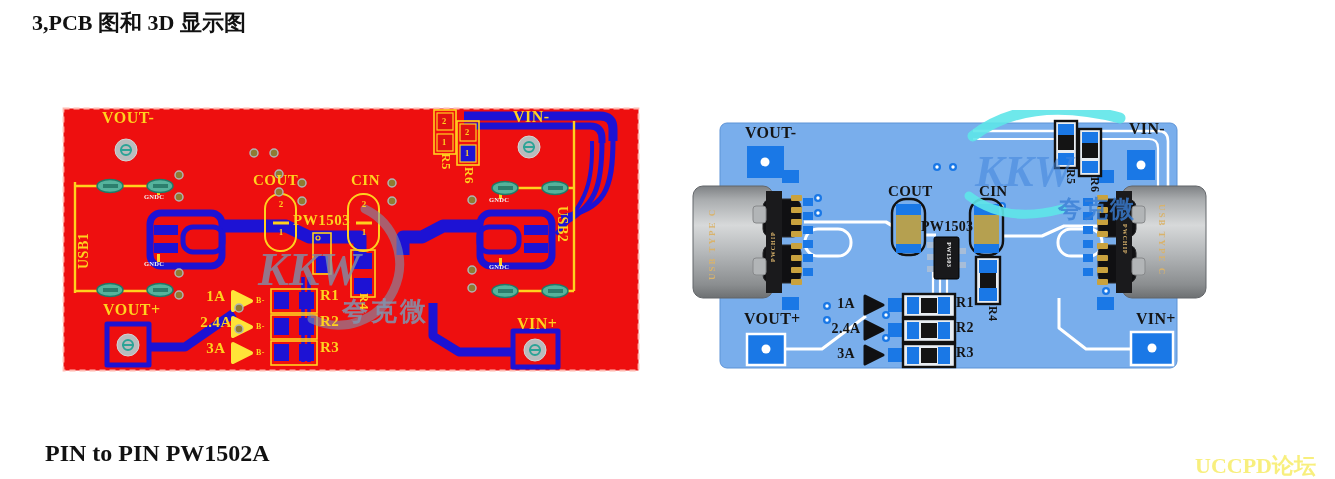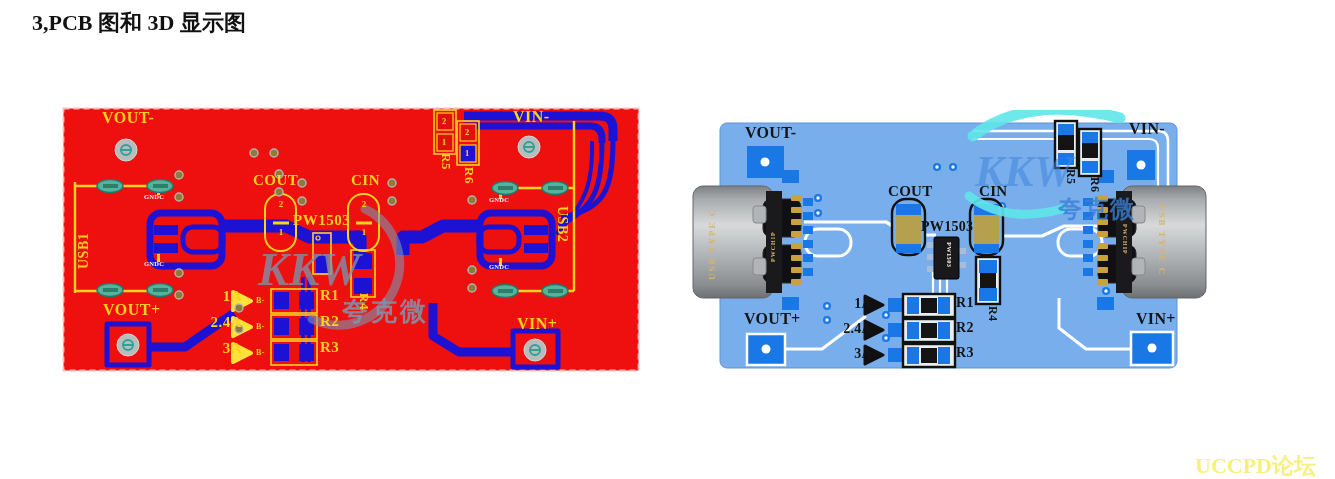--- a/index.html
+++ b/index.html
@@ -10,21 +10,21 @@
   .forum{position:absolute;left:1195px;top:451px;font-size:22px;font-weight:bold;color:#f8ef7d;white-space:nowrap;}
   figure.board{position:absolute;margin:0;padding:0;}
   .b2d{left:62px;top:107px;width:578px;height:265px;}
   .b3d{left:690px;top:110px;width:525px;height:260px;}
   figure.board svg{position:absolute;left:0;top:0;}
   .slk,.lbl3,.pin,.tiny{position:absolute;line-height:1;white-space:nowrap;}
   .slk{color:#ffd21e;font-weight:600;font-size:15px;letter-spacing:.5px;}
   .lbl3{color:#141414;font-weight:600;font-size:15px;letter-spacing:.3px;}
   .pin{width:18px;text-align:center;font-size:9px;color:#ffd21e;font-weight:700;}
   .tiny{font-size:6.5px;color:#f4f4f4;font-weight:600;letter-spacing:.3px;}
-  .amp{width:52px;text-align:right;}
+  .amp{width:52px;text-align:center;}
   .rot90{transform:rotate(90deg);transform-origin:0 0;}
   .rotm90{transform:rotate(-90deg);transform-origin:0 0;}
   .gold{color:#d9b36b;}
 </style>
 </head>
 <body>
 
 <div class="page">
 
   <div class="heading">3,PCB 图和 3D 显示图</div>
@@ -417,14 +417,15 @@
     <span class="lbl3 rot90" style="left:309px;top:196px;font-size:12px">R4</span>
     <span class="lbl3 rot90" style="left:387px;top:59px;font-size:12px">R5</span>
     <span class="lbl3 rot90" style="left:411px;top:67px;font-size:12px">R6</span>
     <span class="lbl3 rotm90 gold" style="left:18px;top:170px;font-size:9px;letter-spacing:2px;font-weight:600">USB TYPE C</span>
     <span class="lbl3 rot90 gold" style="left:476px;top:94px;font-size:9px;letter-spacing:2px;font-weight:600">USB TYPE C</span>
     <span class="lbl3 rotm90 gold" style="left:80px;top:152px;font-size:6px;letter-spacing:1px">PWCHIP</span>
     <span class="lbl3 rot90 gold" style="left:438px;top:114px;font-size:6px;letter-spacing:1px">PWCHIP</span>
     <span class="lbl3 rot90" style="left:262px;top:132px;font-size:6.5px;color:#f2f2f2">PW1503</span>
   </figure>
 
+  <div class="footer">PIN to PIN PW1502A</div>
   <div class="forum">UCCPD论坛</div>
 </div>
 
 </body></html>

